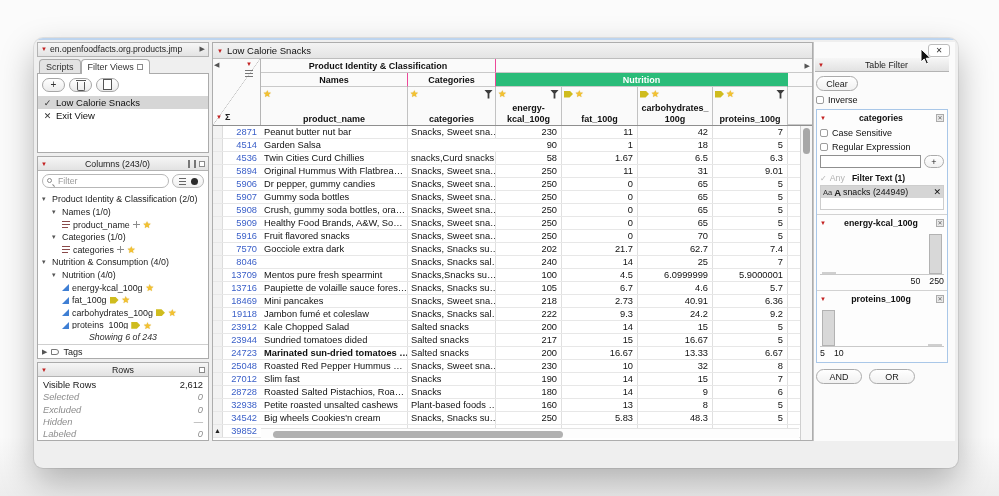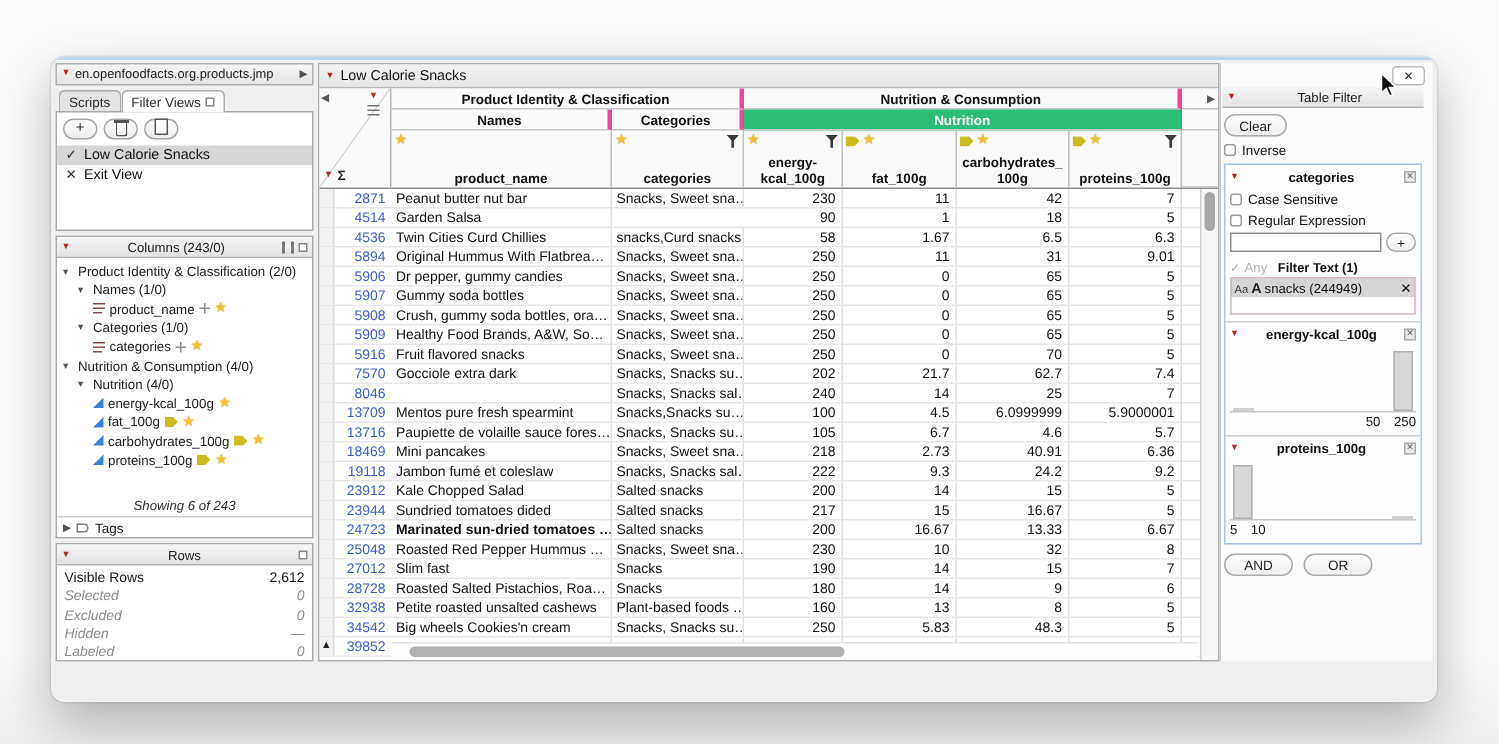--- a/index.html
+++ b/index.html
@@ -91,21 +91,21 @@
     background:linear-gradient(to bottom right,transparent calc(50% - .5px),#c0c0c0 50%,transparent calc(50% + .5px));}
   .corner .left-arrow{position:absolute;left:1px;top:2px;font-size:7px;color:#555;}
   .corner .c-menu{position:absolute;right:8px;top:2px;}
   .corner .c-list{position:absolute;right:7px;top:11px;width:8px;height:7px;background:
     linear-gradient(#777,#777) 0 0/8px 1.2px no-repeat,
     linear-gradient(#777,#777) 0 3px/8px 1.2px no-repeat,
     linear-gradient(#777,#777) 0 6px/8px 1.2px no-repeat;}
   .corner .c-sum{position:absolute;left:3px;bottom:3px;display:flex;align-items:center;gap:3px;font-size:9px;font-weight:bold;color:#222;}
   .hdr-cols{display:flex;flex-direction:column;flex:1;}
   .hdr-top,.hdr-sub{display:flex;height:14px;}
-  .gcell{border-right:3px solid #ec4899;border-bottom:1px solid #c9c9c9;display:flex;align-items:center;
+  .gcell{border-right:1px solid #ec4899;border-bottom:1px solid #c9c9c9;display:flex;align-items:center;
     justify-content:center;font-size:9px;font-weight:bold;color:#111;white-space:nowrap;overflow:hidden;}
   .g1{width:235px;}.g2{width:292px;}
   .scell-names{width:147px;}.scell-cat{width:88px;}
   .scell-nut{width:292px;background:#2abc79;color:#fff;border-right:1px solid #2abc79;}
   .hfiller{flex:1;display:flex;align-items:center;justify-content:flex-end;padding-right:2px;border-bottom:1px solid #c9c9c9;}
   .right-arrow{font-size:7px;color:#555;}
   .hdr-main{display:flex;height:38px;}
   .hdr-cell{border-right:1px solid #c2c2c2;display:flex;flex-direction:column;padding:1px 2px;overflow:hidden;}
   .icon-row{display:flex;align-items:center;justify-content:space-between;height:12px;}
   .icon-left,.icon-right{display:flex;align-items:center;gap:2px;}
@@ -222,20 +222,30 @@
           </div>
       </div>
 
       <div class="panel columns-panel">
         <div class="panel-header">
           <span class="red-tri">▼</span>
           <span class="ph-title">Columns (243/0)</span>
           <span class="col-settings"></span>
           <span class="sq-icon"></span>
         </div>
+        <div class="search-row">
+          <div class="search-input">
+            <span class="mag"></span>
+            <span>Filter</span>
+          </div>
+          <div class="filter-btn">
+            <span class="sliders"></span>
+            <span class="badge-dot"></span>
+          </div>
+        </div>
         <div class="tree" id="columns-tree">
             <div class="tree-item" style="padding-left: 4px;">
               <span class="caret">▾</span>
               <span>Product Identity &amp; Classification (2/0)</span>
             </div>
             <div class="tree-item" style="padding-left: 14px;">
               <span class="caret">▾</span>
               <span>Names (1/0)</span>
             </div>
             <div class="tree-item" style="padding-left: 24px;">
@@ -339,21 +349,20 @@
             <span class="red-tri c-menu">▼</span>
             <span class="c-list"></span>
             <span class="c-sum">
               <span class="red-tri">▼</span>
               <span>Σ</span>
             </span>
           </div>
           <div class="hdr-cols">
             <div class="hdr-top">
               <div class="gcell g1">Product Identity &amp; Classification</div>
-              <div class="gcell g2">Nutrition &amp; Consumption</div>
               <div class="hfiller">
                   <span class="right-arrow">▶</span>
                 </div>
             </div>
             <div class="hdr-sub">
               <div class="gcell scell-names">Names</div>
               <div class="gcell scell-cat">Categories</div>
               <div class="gcell scell-nut">Nutrition</div>
               <div class="hfiller"></div>
             </div>

